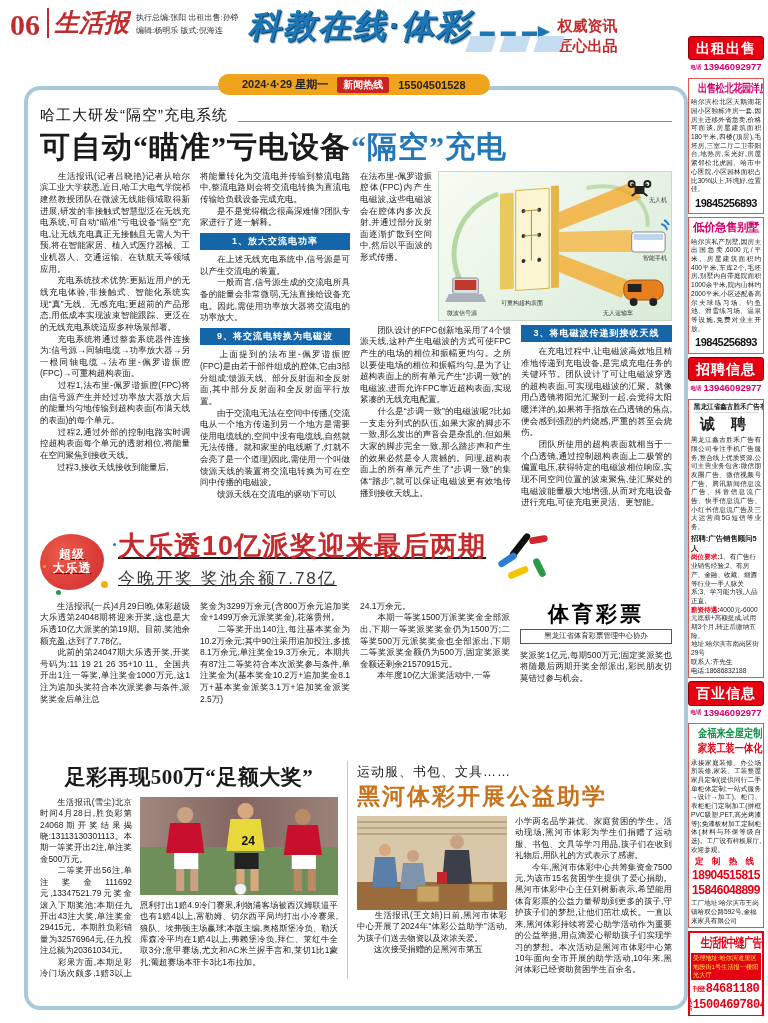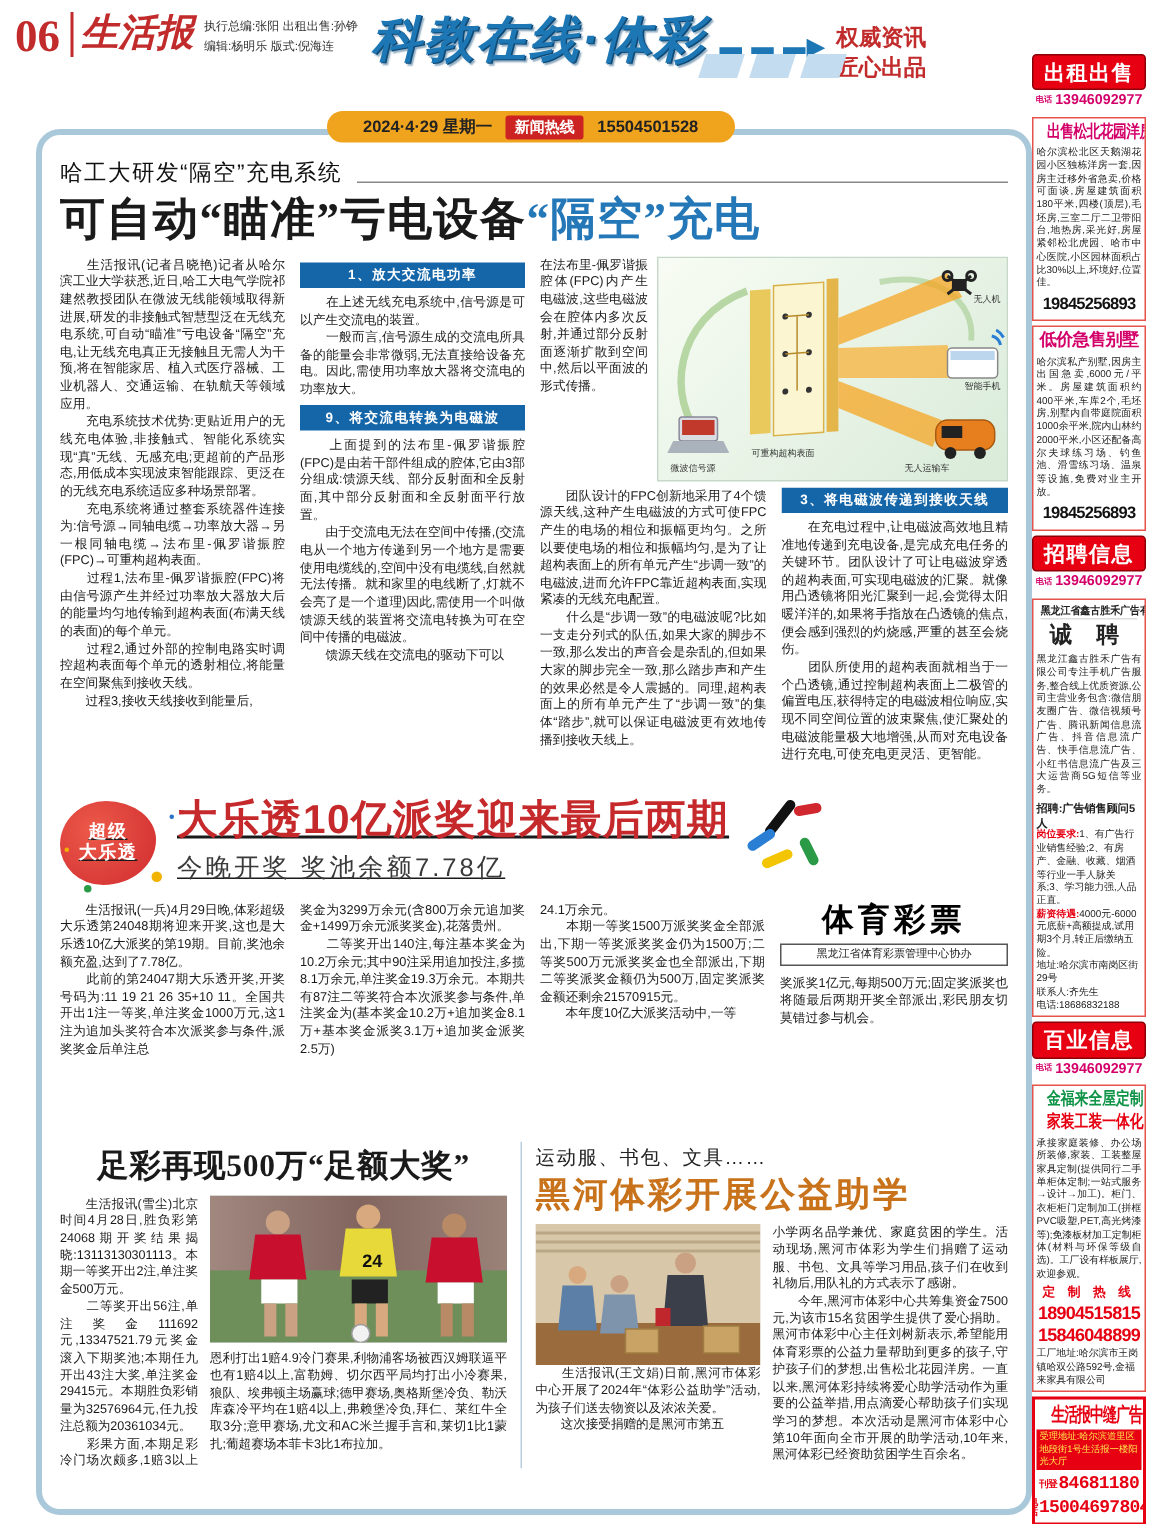--- a/index.html
+++ b/index.html
@@ -142,20 +142,22 @@
   </div>
 
   <div class="art-body">
     <div class="acol pre">　　生活报讯(记者吕晓艳)记者从哈尔滨工业大学获悉,近日,哈工大电气学院祁建然教授团队在微波无线能领域取得新进展,研发的非接触式智慧型泛在无线充电系统,可自动“瞄准”亏电设备“隔空”充电,让无线充电真正无接触且无需人为干预,将在智能家居、植入式医疗器械、工业机器人、交通运输、在轨航天等领域应用。
 　　充电系统技术优势:更贴近用户的无线充电体验,非接触式、智能化系统实现“真”无线、无感充电;更超前的产品形态,用低成本实现波束智能跟踪、更泛在的无线充电系统适应多种场景部署。
 　　充电系统将通过整套系统器件连接为:信号源→同轴电缆→功率放大器→另一根同轴电缆→法布里-佩罗谐振腔(FPC)→可重构超构表面。
 　　过程1,法布里-佩罗谐振腔(FPC)将由信号源产生并经过功率放大器放大后的能量均匀地传输到超构表面(布满天线的表面)的每个单元。
 　　过程2,通过外部的控制电路实时调控超构表面每个单元的透射相位,将能量在空间聚焦到接收天线。
 　　过程3,接收天线接收到能量后,</div>
     <div class="acol">
+      <div class="pre">将能量转化为交流电并传输到整流电路中,整流电路则会将交流电转换为直流电传输给负载设备完成充电。
+　　是不是觉得概念很高深难懂?团队专家进行了逐一解释。</div>
       <div class="subhead">1、放大交流电功率</div>
       <div class="pre">　　在上述无线充电系统中,信号源是可以产生交流电的装置。
 　　一般而言,信号源生成的交流电所具备的能量会非常微弱,无法直接给设备充电。因此,需使用功率放大器将交流电的功率放大。</div>
       <div class="subhead">9、将交流电转换为电磁波</div>
       <div class="pre">　　上面提到的法布里-佩罗谐振腔(FPC)是由若干部件组成的腔体,它由3部分组成:馈源天线、部分反射面和全反射面,其中部分反射面和全反射面平行放置。
 　　由于交流电无法在空间中传播,(交流电从一个地方传递到另一个地方是需要使用电缆线的,空间中没有电缆线,自然就无法传播。就和家里的电线断了,灯就不会亮了是一个道理)因此,需使用一个叫做馈源天线的装置将交流电转换为可在空间中传播的电磁波。
 　　馈源天线在交流电的驱动下可以</div>
     </div>
     <div class="rhalf">
       <div class="rh-top">
@@ -300,21 +302,21 @@
                 <rect x="110" y="72" width="8" height="22" fill="#d8a87f"></rect>
 
               <circle cx="162" cy="20" r="8" fill="#b98a66"></circle>
               <path d="M147 28 h30 l4 30 h-38 z" fill="#c8102e"></path>
               <rect x="151" y="58" width="24" height="14" fill="#fff"></rect>
               <rect x="153" y="72" width="8" height="22" fill="#b98a66"></rect>
                 <rect x="167" y="72" width="8" height="22" fill="#b98a66"></rect>
               <circle cx="100" cy="92" r="6" fill="#f2f2f2" stroke="#999"></circle>
             </svg>
           </div>
-          <div class="pre">恩利打出1赔4.9冷门赛果,利物浦客场被西汉姆联逼平也有1赔4以上,富勒姆、切尔西平局均打出小冷赛果,狼队、埃弗顿主场赢球;德甲赛场,奥格斯堡冷负、勒沃库森冷平均在1赔4以上,弗赖堡冷负,拜仁、莱红牛全取3分;意甲赛场,尤文和AC米兰握手言和,莱切1比1蒙扎;葡超赛场本菲卡3比1布拉加。</div>
+          <div class="pre">恩利打出1赔4.9冷门赛果,利物浦客场被西汉姆联逼平也有1赔4以上,富勒姆、切尔西平局均打出小冷赛果,狼队、埃弗顿主场赢球;本版主编,奥格斯堡冷负、勒沃库森冷平均在1赔4以上,弗赖堡冷负,拜仁、莱红牛全取3分;意甲赛场,尤文和AC米兰握手言和,莱切1比1蒙扎;葡超赛场本菲卡3比1布拉加。</div>
         </div>
       </div>
     </div>
     <div class="b-div"></div>
     <div class="b-right">
       <div class="hh-kicker">运动服、书包、文具……</div>
       <div class="hh-hl">黑河体彩开展公益助学</div>
       <div class="hh-body">
         <div class="hh-left">
           <div class="hh-photo">
@@ -338,21 +340,21 @@
               <path d="M46 47 h20 l3 26 h-26 z" fill="#7e93ac"></path>
 
               <rect x="60" y="70" width="22" height="16" fill="#c9a265" stroke="#a07c43"></rect>
               <rect x="112" y="68" width="24" height="18" fill="#c9a265" stroke="#a07c43"></rect>
             </svg>
           </div>
           <div class="pre">　　生活报讯(王文娟)日前,黑河市体彩中心开展了2024年“体彩公益助学”活动,为孩子们送去物资以及浓浓关爱。
 　　这次接受捐赠的是黑河市第五</div>
         </div>
         <div class="hh-right pre">小学两名品学兼优、家庭贫困的学生。活动现场,黑河市体彩为学生们捐赠了运动服、书包、文具等学习用品,孩子们在收到礼物后,用队礼的方式表示了感谢。
-　　今年,黑河市体彩中心共筹集资金7500元,为该市15名贫困学生提供了爱心捐助。黑河市体彩中心主任刘树新表示,希望能用体育彩票的公益力量帮助到更多的孩子,守护孩子们的梦想,出售松北花园洋房。一直以来,黑河体彩持续将爱心助学活动作为重要的公益举措,用点滴爱心帮助孩子们实现学习的梦想。本次活动是黑河市体彩中心第10年面向全市开展的助学活动,10年来,黑河体彩已经资助贫困学生百余名。</div>
+　　今年,黑河市体彩中心共筹集资金7500元,为该市15名贫困学生提供了爱心捐助。黑河市体彩中心主任刘树新表示,希望能用体育彩票的公益力量帮助到更多的孩子,守护孩子们的梦想,让他们茁壮成长。一直以来,黑河体彩持续将爱心助学活动作为重要的公益举措,用点滴爱心帮助孩子们实现学习的梦想。本次活动是黑河市体彩中心第10年面向全市开展的助学活动,10年来,黑河体彩已经资助贫困学生百余名。</div>
       </div>
     </div>
   </div>
 </div>
 
 <div id="side">
   <div class="red-head">出租出售</div>
   <div class="phone-line">
     <span class="lbl">电话</span>
     <span>13946092977</span>

